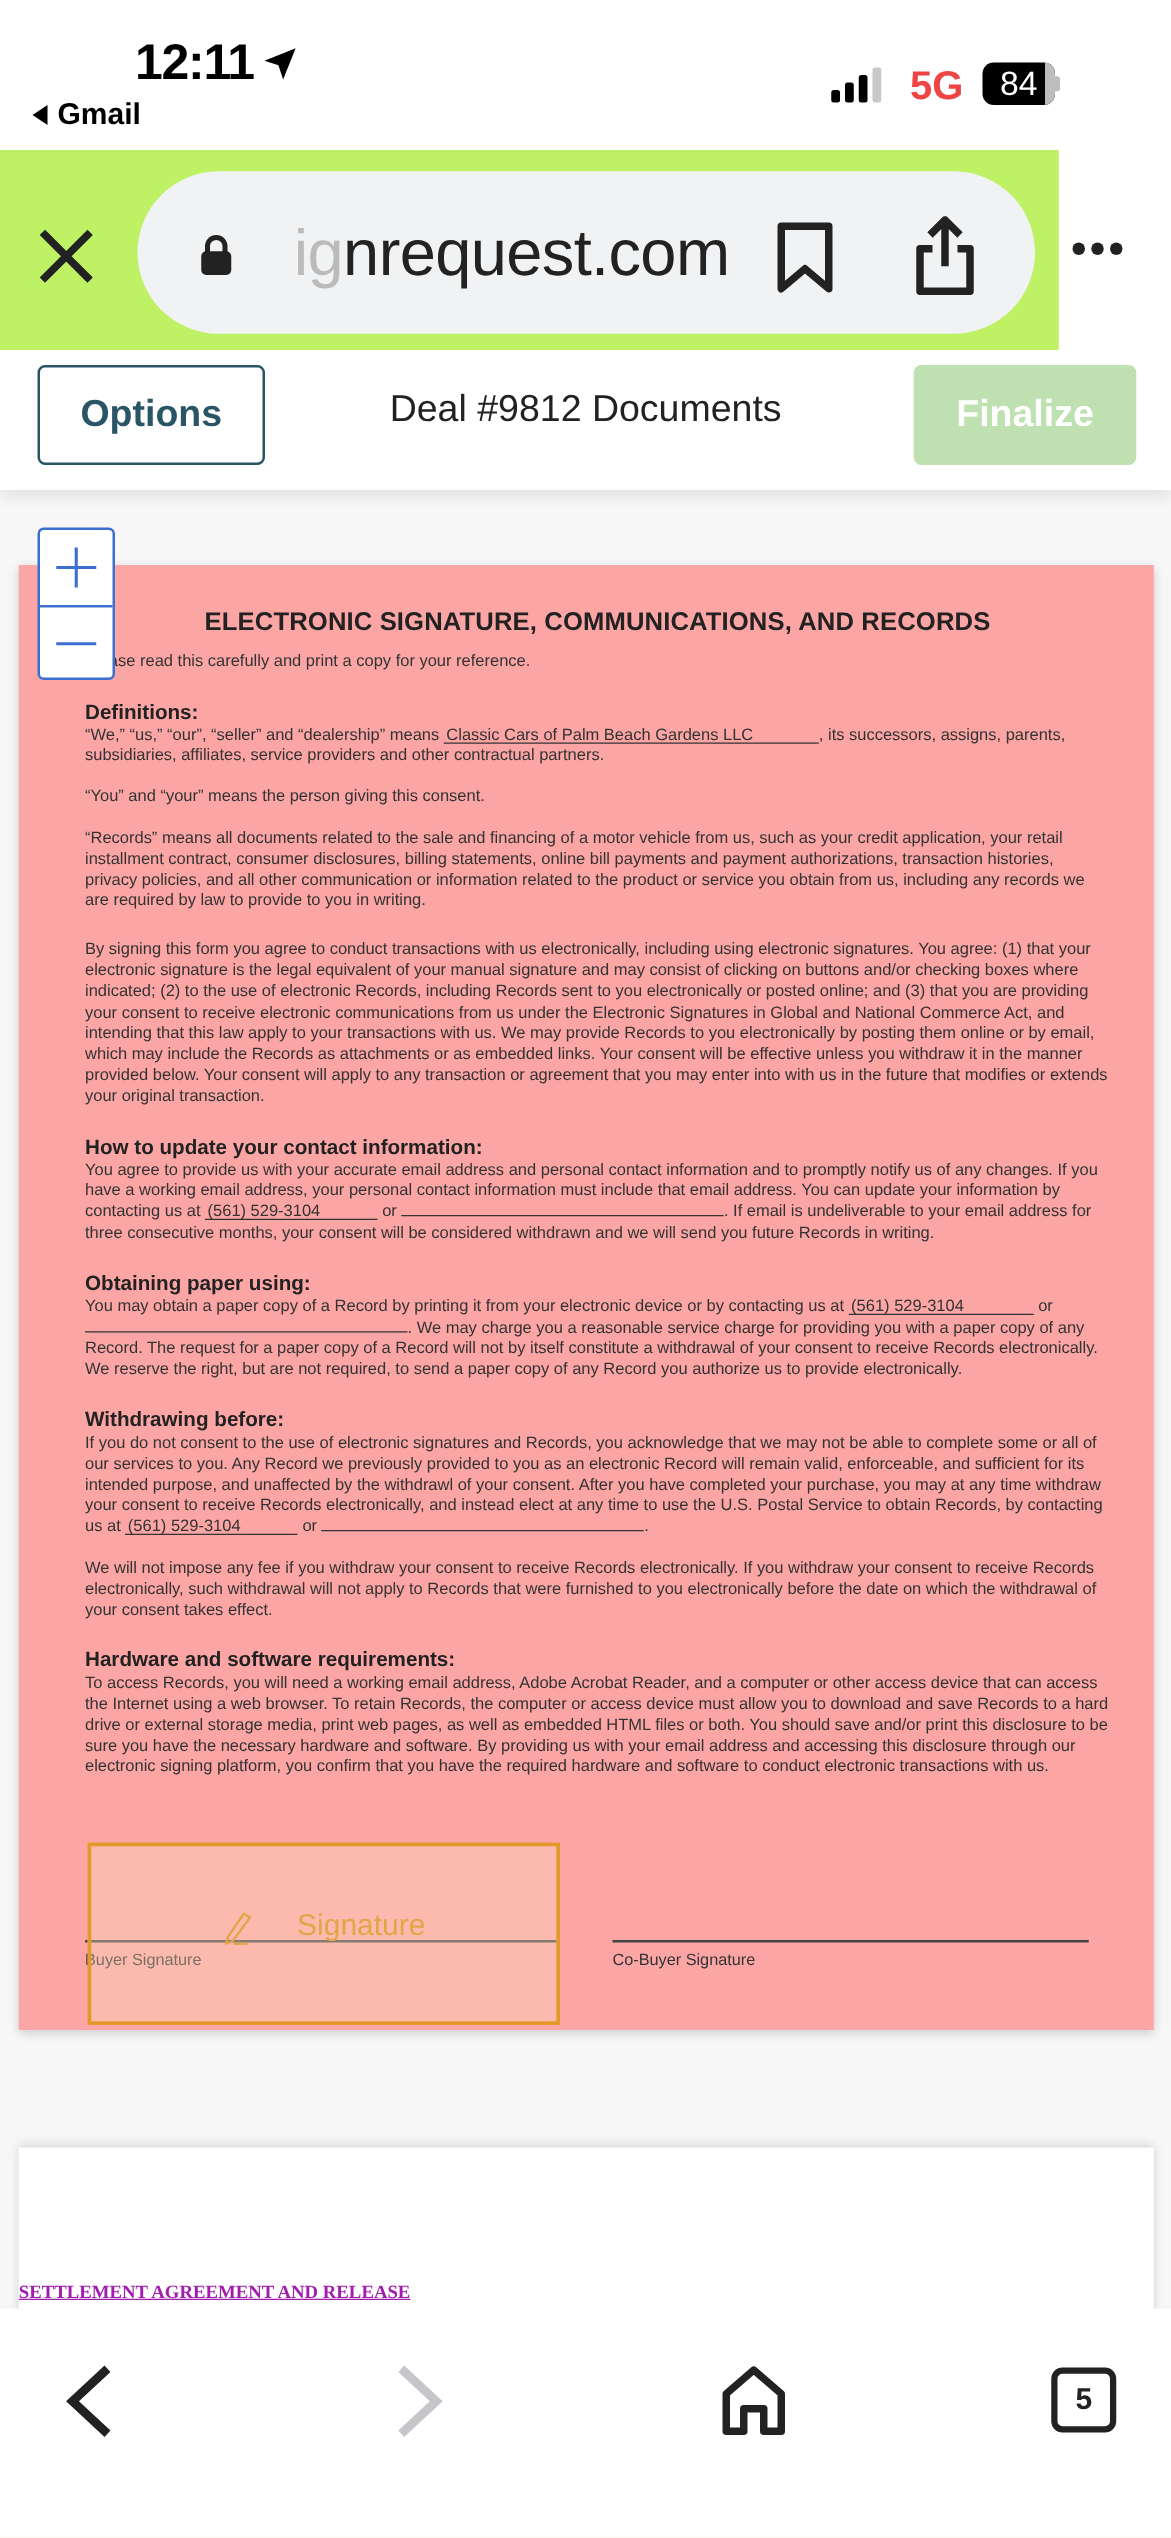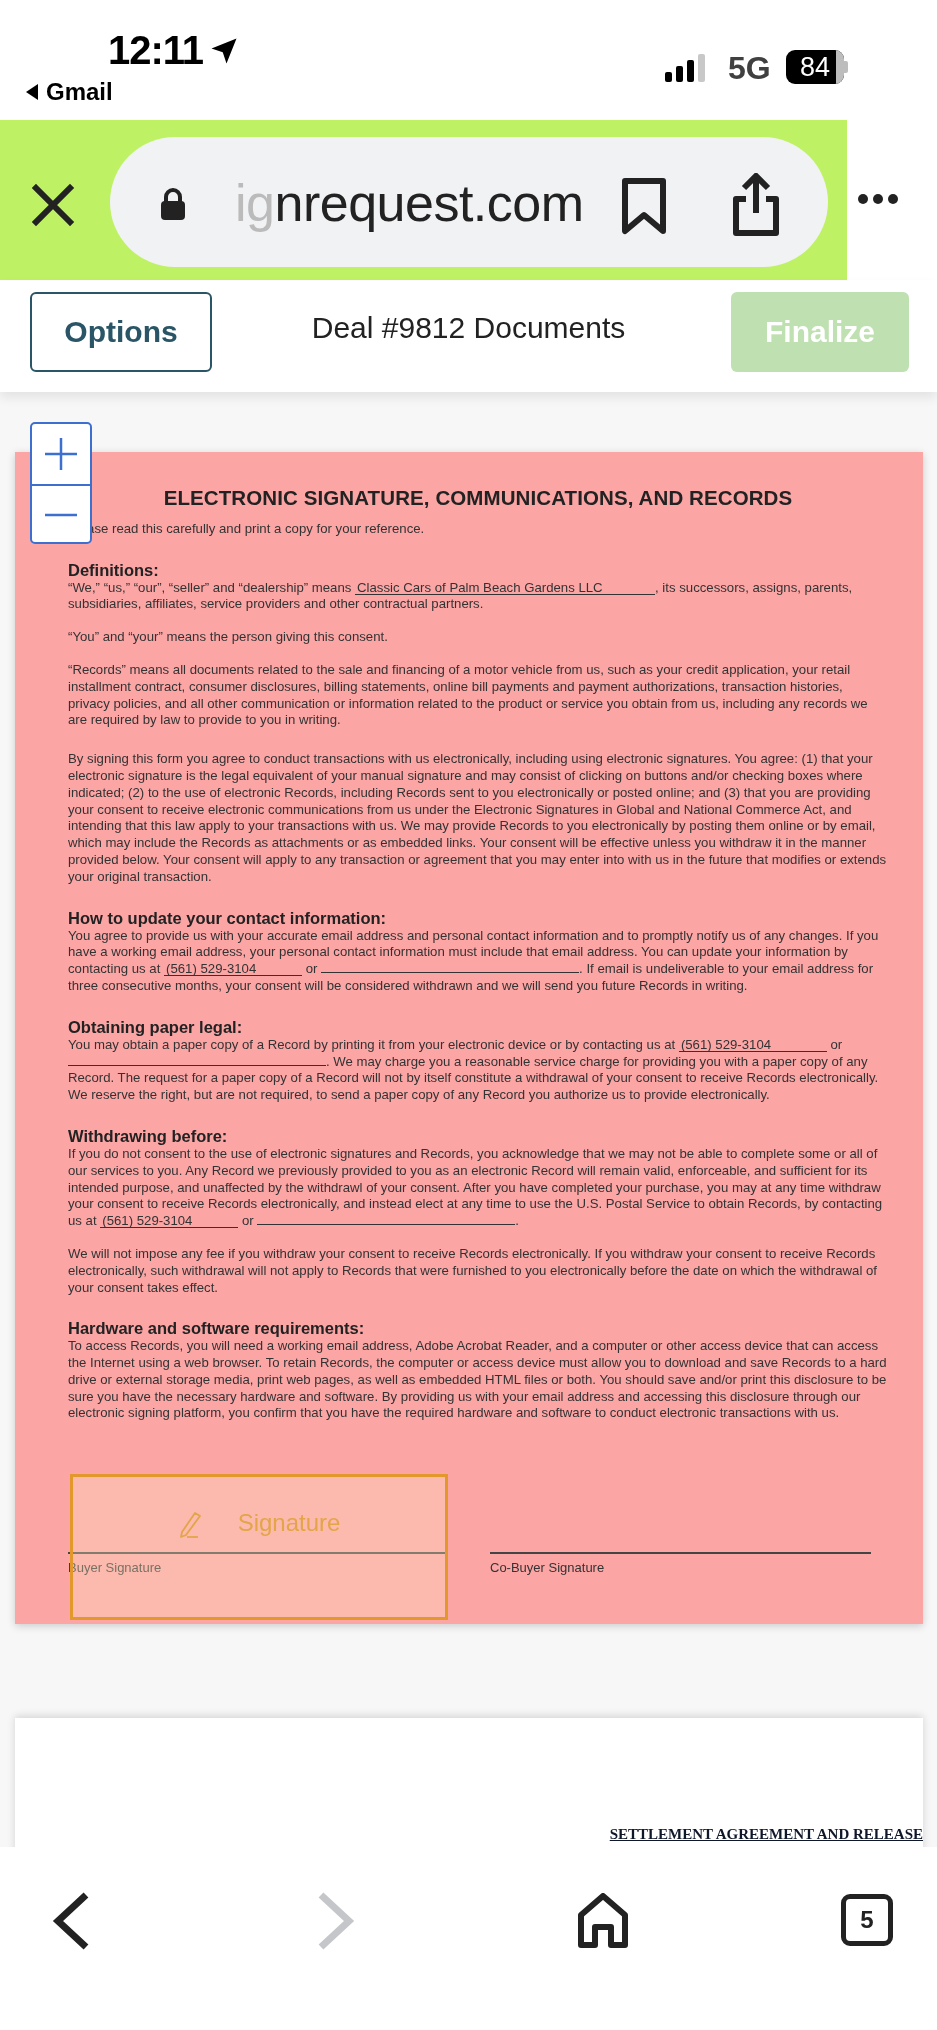--- a/index.html
+++ b/index.html
@@ -8,21 +8,21 @@
 
   
   .status-bar { position: absolute; top: 0; left: 0; width: 937px; height: 120px; background: #fff; text-align: right; }
   .time { position: absolute; left: 108px; top: 28px; font-size: 40px; font-weight: bold; letter-spacing: -1px; color: #000; display: flex; align-items: center; gap: 6px; }
   .loc-arrow { width: 30px; height: 30px; }
   .back-app { position: absolute; left: 26px; top: 78px; font-size: 24px; font-weight: bold; color: #000; display: flex; align-items: center; gap: 8px; }
   .back-tri { width: 0; height: 0; border-top: 8px solid transparent; border-bottom: 8px solid transparent; border-right: 12px solid #000; }
   .signal { position: absolute; left: 665px; top: 54px; display: flex; align-items: flex-end; gap: 4px; height: 28px; }
   .signal span { display: block; width: 7px; background: #000; border-radius: 2px; }
   .signal span.dim { background: #c8c8c8; }
-  .net { position: absolute; left: 728px; top: 50px; font-size: 32px; font-weight: bold; color: #404040; }
+  .net { position: absolute; left: 728px; top: 50px; font-size: 32px; font-weight: bold; color: #ef4444; }
   .battery { position: absolute; left: 786px; top: 50px; width: 64px; height: 34px; display: flex; align-items: center; }
   .battery-body { width: 58px; height: 34px; border-radius: 9px; background: #000; color: #fff; font-weight: normal; font-size: 27px; display: flex; align-items: center; justify-content: center; position: relative; overflow: hidden; }
   .battery-body::after { content: ""; position: absolute; right: 0; top: 0; width: 8px; height: 100%; background: #bdbdbd; }
   .battery-tip { width: 4px; height: 12px; background: #bdbdbd; border-radius: 0 2px 2px 0; }
 
   
   .browser-bar { position: absolute; top: 120px; left: 0; width: 847px; height: 160px; background: #bef264; }
   .close-btn { position: absolute; left: 30px; top: 62px; width: 46px; height: 46px; }
   .url-pill { position: absolute; left: 110px; top: 17px; width: 718px; height: 130px; background: #f1f2f4; border-radius: 65px; }
   .lock { position: absolute; left: 48px; top: 50px; width: 30px; height: 34px; }
@@ -41,37 +41,37 @@
 
   
   .viewer { position: absolute; top: 392px; left: 0; width: 937px; height: 1455px; background: #f7f7f7; overflow: hidden; }
   .zoom-ctl { position: absolute; left: 30px; top: 30px; width: 62px; height: 122px; border: 2px solid #3d6fd1; border-radius: 5px; background: #fff; z-index: 3; }
   .zoom-ctl .zbtn { height: 60px; display: flex; align-items: center; justify-content: center; }
   .zoom-ctl .zbtn + .zbtn { border-top: 2px solid #3d6fd1; }
   .zoom-ctl svg { width: 36px; height: 36px; }
 
   .page { position: absolute; left: 15px; top: 60px; width: 908px; height: 1172px; background: #fca5a5; box-shadow: 0 2px 8px rgba(0,0,0,0.18); }
   .page2 { position: absolute; left: 15px; top: 1326px; width: 908px; height: 200px; background: #fff; box-shadow: 0 -2px 8px rgba(0,0,0,0.14); }
-  .page2 .p2title { position: absolute; left: 0; right: 0; top: 108px; text-align: right; font-family: "Liberation Serif", serif; font-weight: bold; font-size: 15px; text-decoration: underline; color: #0f172a; }
+  .page2 .p2title { position: absolute; left: 0; right: 0; top: 108px; text-align: left; font-family: "Liberation Serif", serif; font-weight: bold; font-size: 15px; text-decoration: underline; color: #a21caf; }
 
   .doc { position: absolute; left: 53px; top: 38px; width: 820px; font-size: 13.2px; line-height: 16.8px; color: #333; }
   .doc h1 { text-align: center; font-size: 20.5px; font-weight: bold; color: #222; margin: 0 0 14px 0; letter-spacing: 0.1px; }
   .doc h2 { font-size: 16.5px; font-weight: bold; color: #222; margin: 0; line-height: 20px; }
   .doc p { margin: 0; }
   .gap-s { height: 16px; }
   .gap-m { height: 22px; }
   .fill { display: inline-block; border-bottom: 1px solid #333; padding: 0 2px; line-height: 13px; vertical-align: baseline; }
   .fill.w1 { width: 300px; }
   .fill.w2 { width: 138px; }
   .fill.w3 { width: 258px; }
   .fill.w4 { width: 148px; }
   .sig-line { position: absolute; height: 2px; background: #444; }
   .sig-label { position: absolute; font-size: 13px; color: #333; }
 
-  .sig-field { position: absolute; left: 70px; top: 1474px; width: 378px; height: 146px; background: rgba(250, 226, 190, 0.35); border: 3px solid #e3982b; z-index: 2; display: flex; align-items: flex-start; justify-content: center; padding-top: 32px; gap: 34px; cursor: pointer; }
+  .sig-field { position: absolute; left: 70px; top: 1474px; width: 378px; height: 146px; background: rgba(250, 226, 190, 0.35); border: 3px solid #e3982b; z-index: 2; display: flex; align-items: flex-start; justify-content: center; padding-top: 50px; gap: 34px; cursor: pointer; }
   .sig-field .pen { width: 26px; height: 28px; margin-top: 2px; }
   .sig-field .sig-text { font-size: 24px; color: #e3a548; font-weight: normal; }
 
   
   .bottom-bar { position: absolute; top: 1847px; left: 0; width: 937px; height: 183px; background: #fff; }
   .nav-back { position: absolute; left: 48px; top: 44px; width: 44px; height: 60px; }
   .nav-fwd { position: absolute; left: 315px; top: 44px; width: 44px; height: 60px; }
   .nav-home { position: absolute; left: 575px; top: 46px; width: 56px; height: 56px; }
   .nav-tabs { position: absolute; left: 841px; top: 47px; width: 52px; height: 52px; border: 5px solid #222; border-radius: 9px; display: flex; align-items: center; justify-content: center; font-size: 24px; font-weight: bold; color: #222; }
 </style>
@@ -163,21 +163,21 @@
       <p>“Records” means all documents related to the sale and financing of a motor vehicle from us, such as your credit application, your retail installment contract, consumer disclosures, billing statements, online bill payments and payment authorizations, transaction histories, privacy policies, and all other communication or information related to the product or service you obtain from us, including any records we are required by law to provide to you in writing.</p>
       <div class="gap-m"></div>
 
       <p>By signing this form you agree to conduct transactions with us electronically, including using electronic signatures. You agree: (1) that your electronic signature is the legal equivalent of your manual signature and may consist of clicking on buttons and/or checking boxes where indicated; (2) to the use of electronic Records, including Records sent to you electronically or posted online; and (3) that you are providing your consent to receive electronic communications from us under the Electronic Signatures in Global and National Commerce Act, and intending that this law apply to your transactions with us. We may provide Records to you electronically by posting them online or by email, which may include the Records as attachments or as embedded links. Your consent will be effective unless you withdraw it in the manner provided below. Your consent will apply to any transaction or agreement that you may enter into with us in the future that modifies or extends your original transaction.</p>
       <div class="gap-m"></div>
 
       <h2>How to update your contact information:</h2>
       <p><span>You agree to provide us with your accurate email address and personal contact information and to promptly notify us of any changes. If you have a working email address, your personal contact information must include that email address. You can update your information by contacting us at </span><span class="fill w2">(561) 529-3104</span><span> or </span><span class="fill w3"></span><span>. If email is undeliverable to your email address for three consecutive months, your consent will be considered withdrawn and we will send you future Records in writing.</span></p>
       <div class="gap-m"></div>
 
-      <h2>Obtaining paper legal:</h2>
+      <h2>Obtaining paper using:</h2>
       <p><span>You may obtain a paper copy of a Record by printing it from your electronic device or by contacting us at </span><span class="fill w4">(561) 529-3104</span><span> or </span><span class="fill w3"></span><span>. We may charge you a reasonable service charge for providing you with a paper copy of any Record. The request for a paper copy of a Record will not by itself constitute a withdrawal of your consent to receive Records electronically. We reserve the right, but are not required, to send a paper copy of any Record you authorize us to provide electronically.</span></p>
       <div class="gap-m"></div>
 
       <h2>Withdrawing before:</h2>
       <p><span>If you do not consent to the use of electronic signatures and Records, you acknowledge that we may not be able to complete some or all of our services to you. Any Record we previously provided to you as an electronic Record will remain valid, enforceable, and sufficient for its intended purpose, and unaffected by the withdrawl of your consent. After you have completed your purchase, you may at any time withdraw your consent to receive Records electronically, and instead elect at any time to use the U.S. Postal Service to obtain Records, by contacting us at </span><span class="fill w2">(561) 529-3104</span><span> or </span><span class="fill w3"></span><span>.</span></p>
       <div class="gap-s"></div>
       <p>We will not impose any fee if you withdraw your consent to receive Records electronically. If you withdraw your consent to receive Records electronically, such withdrawal will not apply to Records that were furnished to you electronically before the date on which the withdrawal of your consent takes effect.</p>
       <div class="gap-m"></div>
 
       <h2>Hardware and software requirements:</h2>

